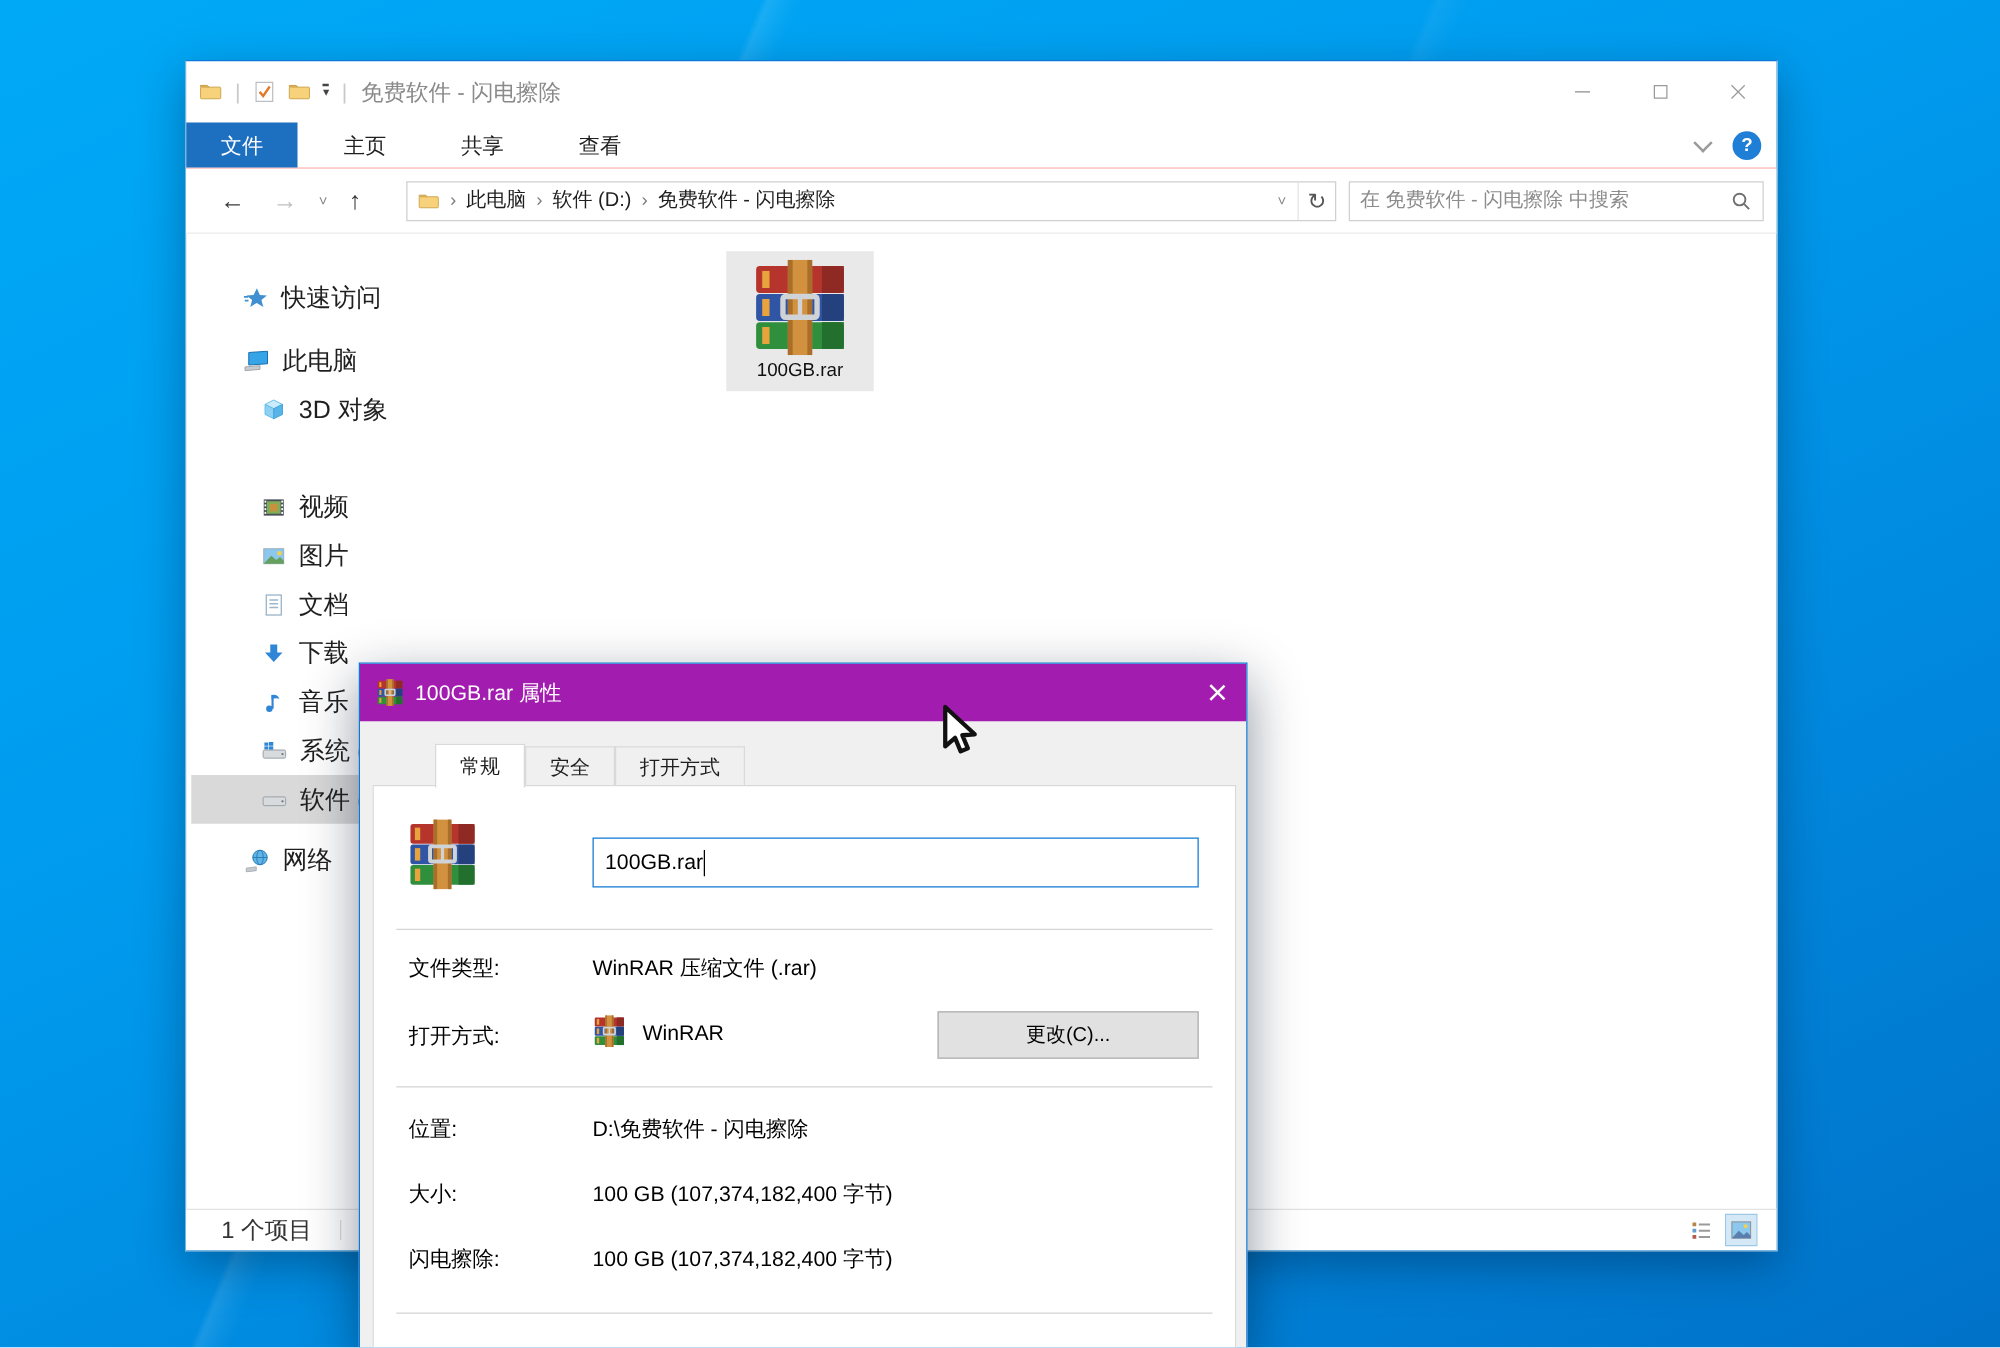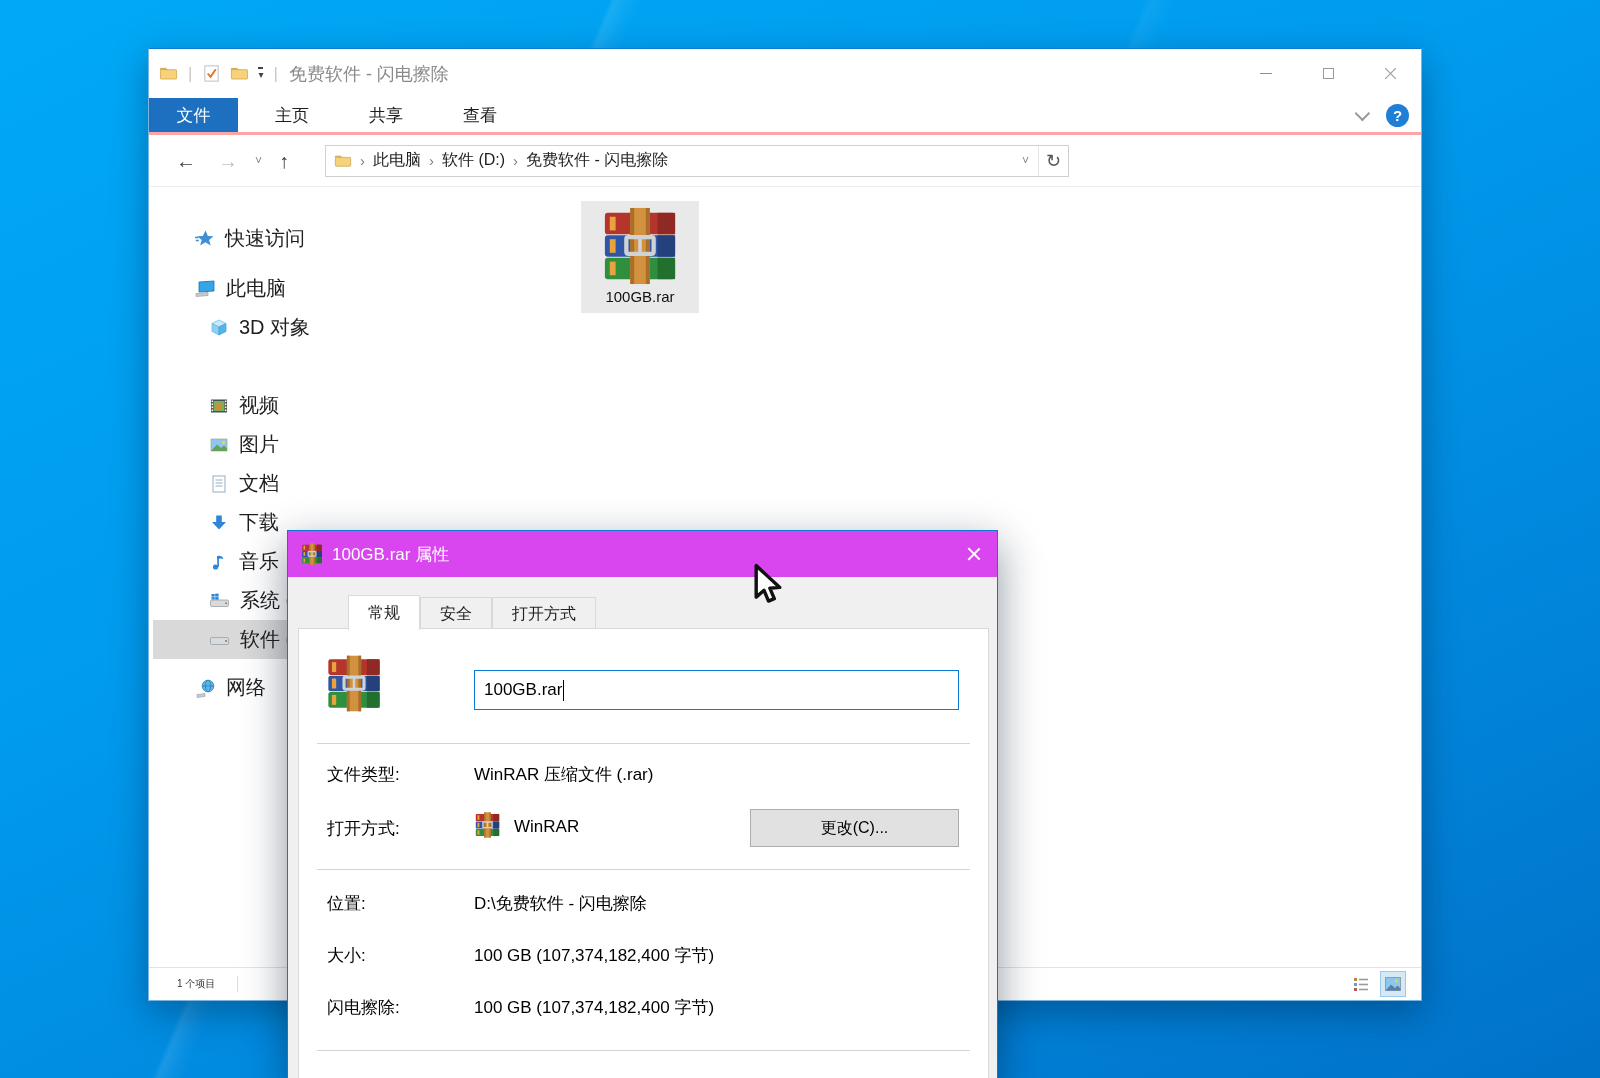--- a/index.html
+++ b/index.html
@@ -22,21 +22,21 @@
   .qat-drop { font-size:10px; color:#444; line-height:1; border-top:2px solid #444; padding-top:1px; }
   .win-title { color:#8a8a8a; font-size:18px; margin-left:10px; white-space:nowrap; }
   .cap-btns { position:absolute; right:0; top:0; height:100%; display:flex; }
   .cap-btn { width:62px; height:100%; display:flex; align-items:center; justify-content:center; }
   .glyph-min { width:12px; height:1px; background:#8d8d8d; }
   .glyph-max { width:11px; height:11px; border:1px solid #9a9a9a; }
   .glyph-x { position:relative; width:13px; height:13px; }
   .glyph-x::before,.glyph-x::after { content:""; position:absolute; left:6px; top:-1px; width:1px; height:15px; background:#9a9a9a; }
   .glyph-x::before { transform:rotate(45deg);} .glyph-x::after { transform:rotate(-45deg);}
 
-  .ribbonrow { position:relative; height:37px; display:flex; align-items:stretch; border-bottom:3px solid #fca5a5; }
+  .ribbonrow { position:relative; height:37px; display:flex; align-items:stretch; border-bottom:1px solid #fca5a5; }
   .tab-file { width:89px; background:#1d6fc0; color:#fff; font-size:17px; display:flex; align-items:center; justify-content:center; }
   .rtab { padding:0 23px; font-size:17px; color:#1f1f1f; display:flex; align-items:center; margin-left:14px; }
   .ribbon-right { position:absolute; right:12px; top:0; height:100%; display:flex; align-items:center; gap:16px; }
   .rib-chev { width:11px; height:11px; border-left:2px solid #9a9a9a; border-bottom:2px solid #9a9a9a; transform:rotate(-45deg) translateY(-3px); }
   .help-circle { width:23px; height:23px; border-radius:50%; background:#1f7fd6; color:#fff; font-size:15px; font-weight:bold; display:flex; align-items:center; justify-content:center; }
 
   .addressrow { position:relative; height:52px; display:flex; align-items:center; border-bottom:1px solid #ececec; background:#fff; }
   .navbtns { display:flex; align-items:center; gap:0; padding-left:16px; width:176px; }
   .navbtn { font-size:20px; color:#3b3b3b; padding:0 11px; line-height:1; }
   .navbtn.disabled { color:#c0c0c0; }
@@ -56,30 +56,30 @@
   .side-item { position:absolute; left:4px; width:300px; height:39px; display:flex; align-items:center; font-size:20px; color:#1f1f1f; gap:10px; padding-left:42px; }
   .side-item.child { padding-left:56px; }
   .side-item.selected { background:#d9d9d9; }
   .side-item svg { flex:0 0 auto; display:block; }
 
   .file-item { position:absolute; left:432px; top:14px; width:118px; height:112px; background:#e9e9e9; display:flex; flex-direction:column; align-items:center; }
   .file-item .bigicon { margin-top:6px; }
   .file-label { font-size:15px; color:#111; margin-top:3px; }
 
   .statusbar { position:absolute; left:0; right:0; bottom:0; height:33px; border-top:1px solid #e3e3e3; display:flex; align-items:center; background:#fff; }
-  .status-count { font-size:10px; color:#333; padding-left:28px; }
+  .status-count { font-size:19px; color:#333; padding-left:28px; }
   .status-sep { width:1px; height:16px; background:#dcdcdc; margin-left:22px; }
   .status-views { position:absolute; right:16px; display:flex; gap:8px; align-items:center; }
   .viewbtn { width:24px; height:24px; display:flex; align-items:center; justify-content:center; }
   .viewbtn.active { background:#d5e8f6; outline:1px solid #9fc8e6; }
 
   
   .dlg { position:absolute; left:287px; top:530px; width:711px; height:549px; background:#f0f0f0;
     border:1px solid #0c79d7; box-shadow:0 14px 40px rgba(0,20,45,.45); overflow:hidden; }
-  .dlg-title { height:46px; background:#d946ef; display:flex; align-items:center; padding-left:13px; }
+  .dlg-title { height:46px; background:#a21caf; display:flex; align-items:center; padding-left:13px; }
   .dlg-title-text { color:#fff; font-size:17px; margin-left:9px; }
   .dlg-close { position:absolute; right:0; top:0; width:48px; height:46px; display:flex; align-items:center; justify-content:center; }
   .dlg-x { position:relative; width:14px; height:14px; }
   .dlg-x::before,.dlg-x::after { content:""; position:absolute; left:6.5px; top:-1px; width:1.5px; height:16px; background:#fff; }
   .dlg-x::before { transform:rotate(45deg);} .dlg-x::after { transform:rotate(-45deg);}
 
   .dlg-tabs { position:absolute; left:12px; top:64px; display:flex;padding-left:48px; }
   .dtab { height:33px; padding:0 19px; font-size:16px; color:#1f1f1f; display:flex; align-items:center;
     background:#f0f0f0; border:1px solid #d9d9d9; border-bottom:none; margin-right:0; position:relative; top:2px; }
   .dtab.active { background:#fff; top:0; height:35px; z-index:3; border-bottom:none; }
@@ -183,20 +183,27 @@
         <span class="crumb">此电脑</span>
         <span class="crumb-sep">›</span>
         <span class="crumb">软件 (D:)</span>
         <span class="crumb-sep">›</span>
         <span class="crumb">免费软件 - 闪电擦除</span>
         <div class="addr-right">
           <span class="addr-chev">˅</span>
           <span class="addr-refresh">↻</span>
         </div>
       </div>
+      <div class="searchbox">
+        <input type="text" placeholder="在 免费软件 - 闪电擦除 中搜索" style="">
+        <svg width="18" height="18" viewBox="0 0 20 20">
+          <circle cx="8.5" cy="8.5" r="5.2" fill="none" stroke="#6f6f6f" stroke-width="1.7"></circle>
+          <line x1="12.6" y1="12.6" x2="17" y2="17" stroke="#6f6f6f" stroke-width="1.7"></line>
+        </svg>
+      </div>
     </div>
 
     <div class="body-area">
 
       <div class="side-item" style="top:32px">
         <svg width="20" height="20" viewBox="0 0 20 20">
           <path d="M10.5 1.5 12.9 7l5.6.3-4.4 3.6 1.6 5.6-5.3-3.2-5.2 3.2 1.5-5.6L2.2 7.3 7.9 7z" fill="#3f8fd1"></path>
           <path d="M0 8.5h3.5M0.8 11.5h3" stroke="#3f8fd1" stroke-width="1.4"></path>
         </svg>
         <span>快速访问</span>

